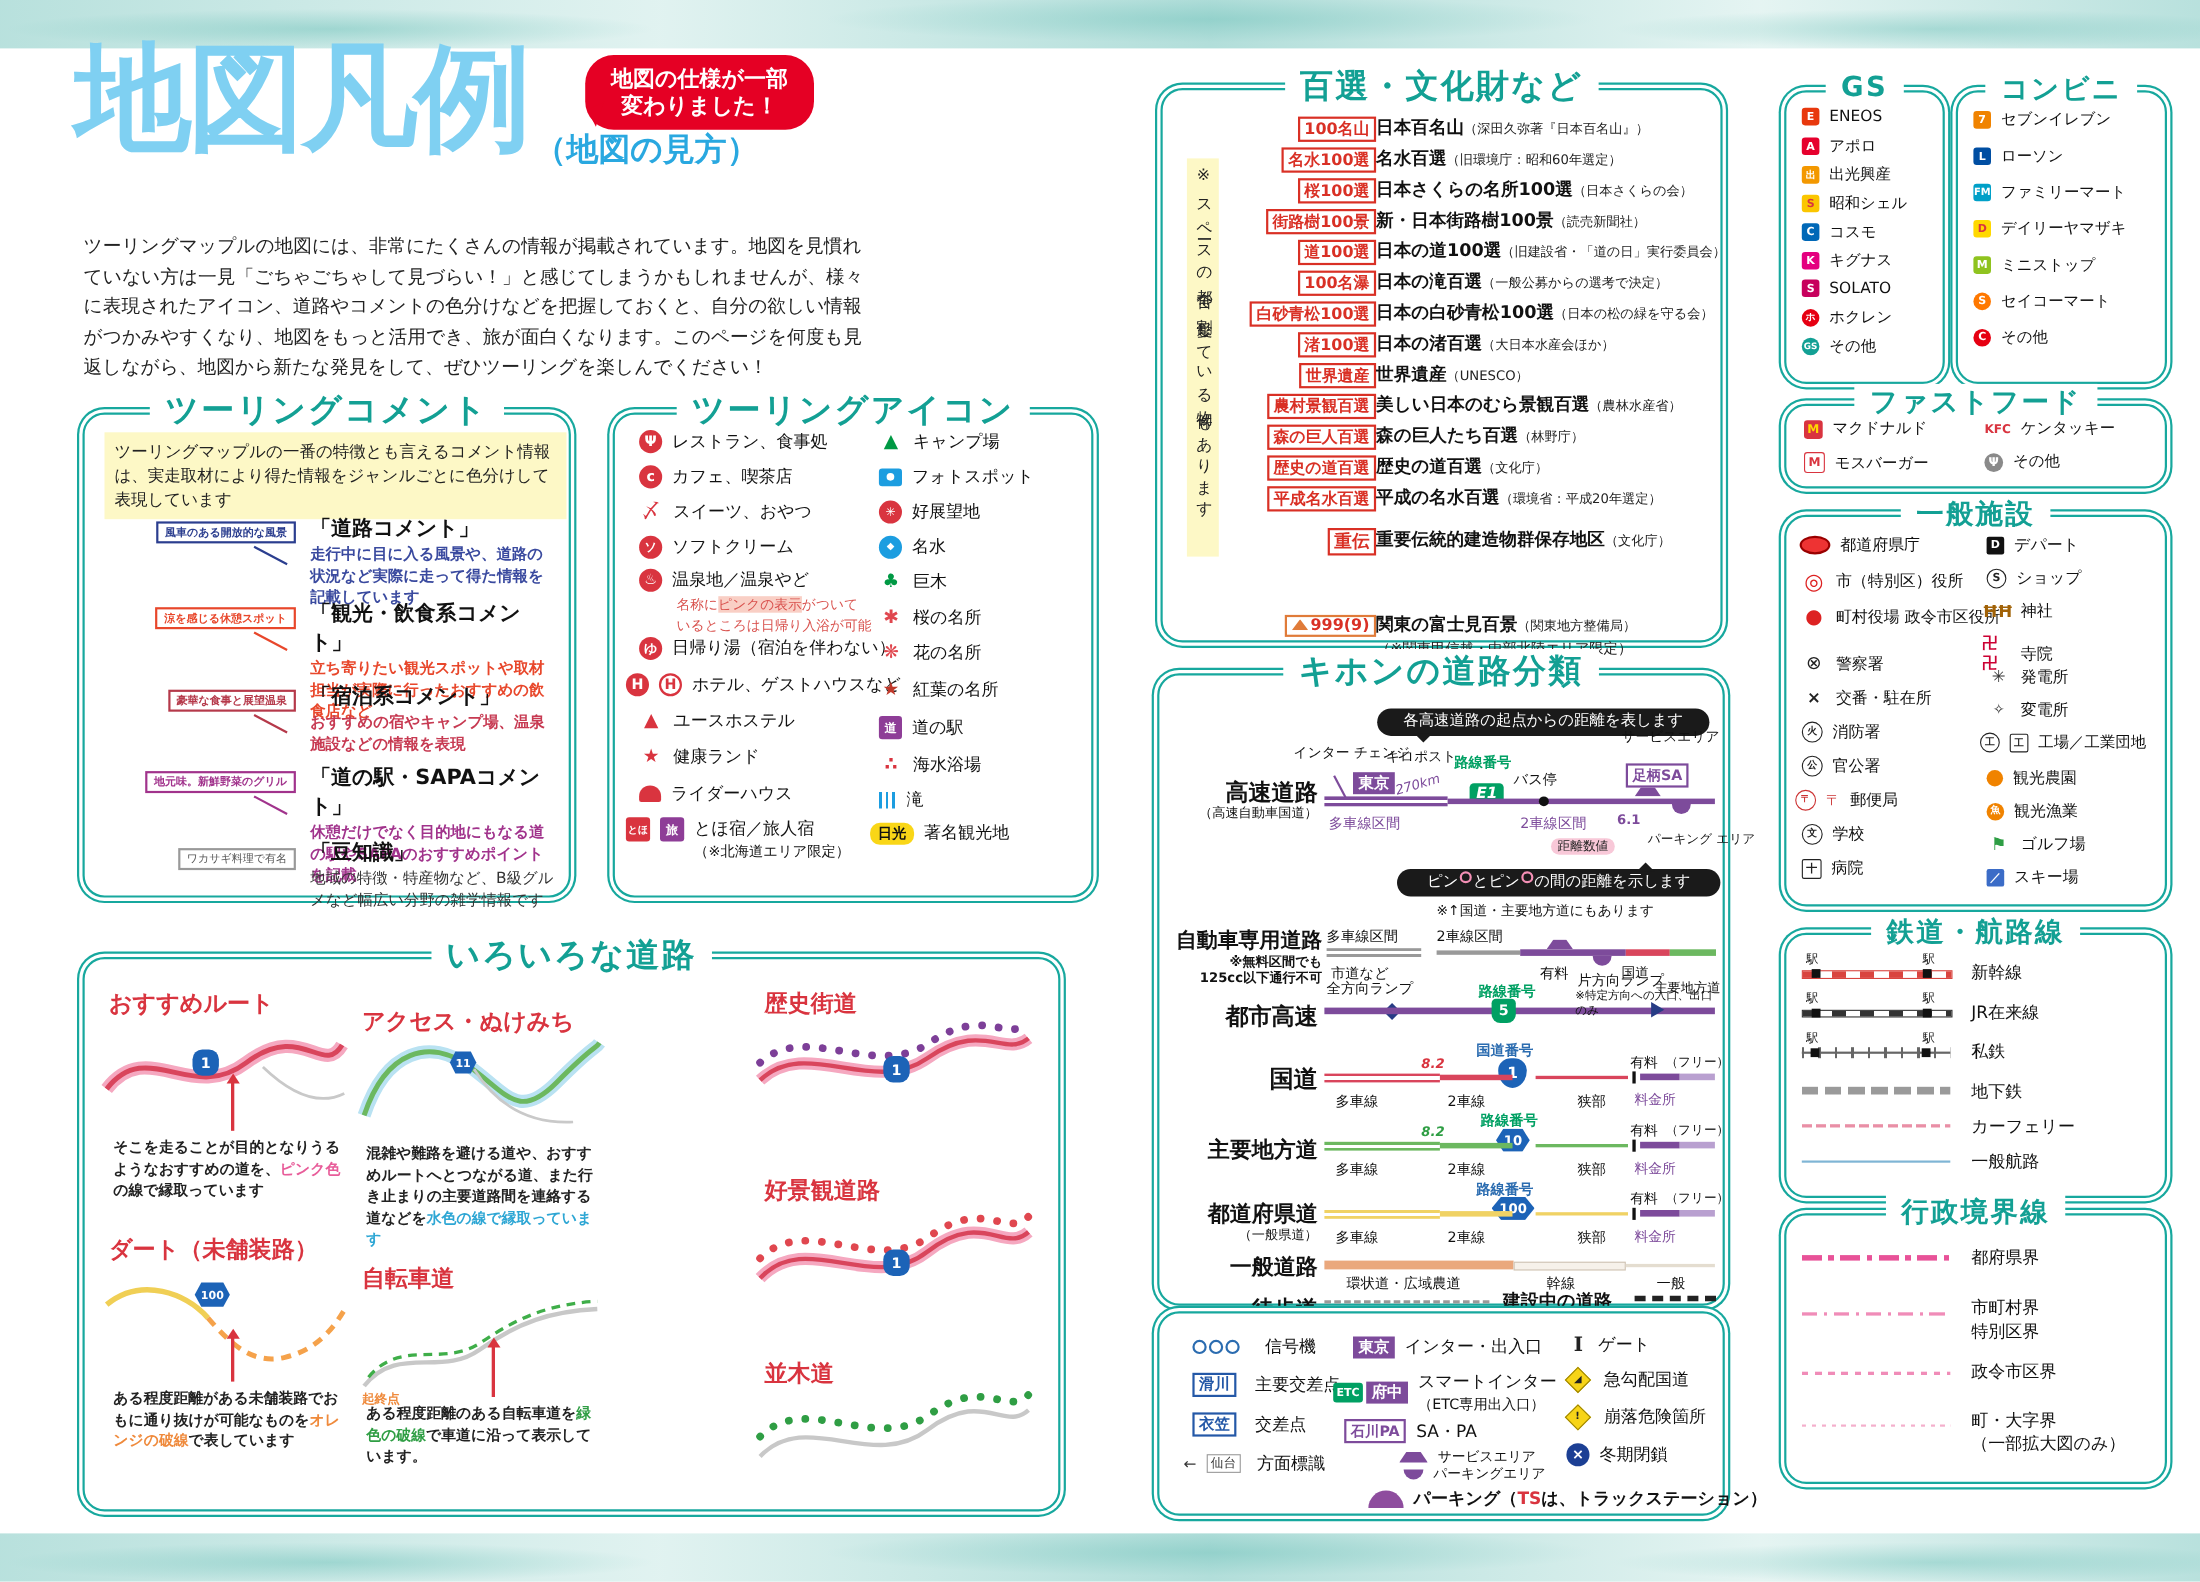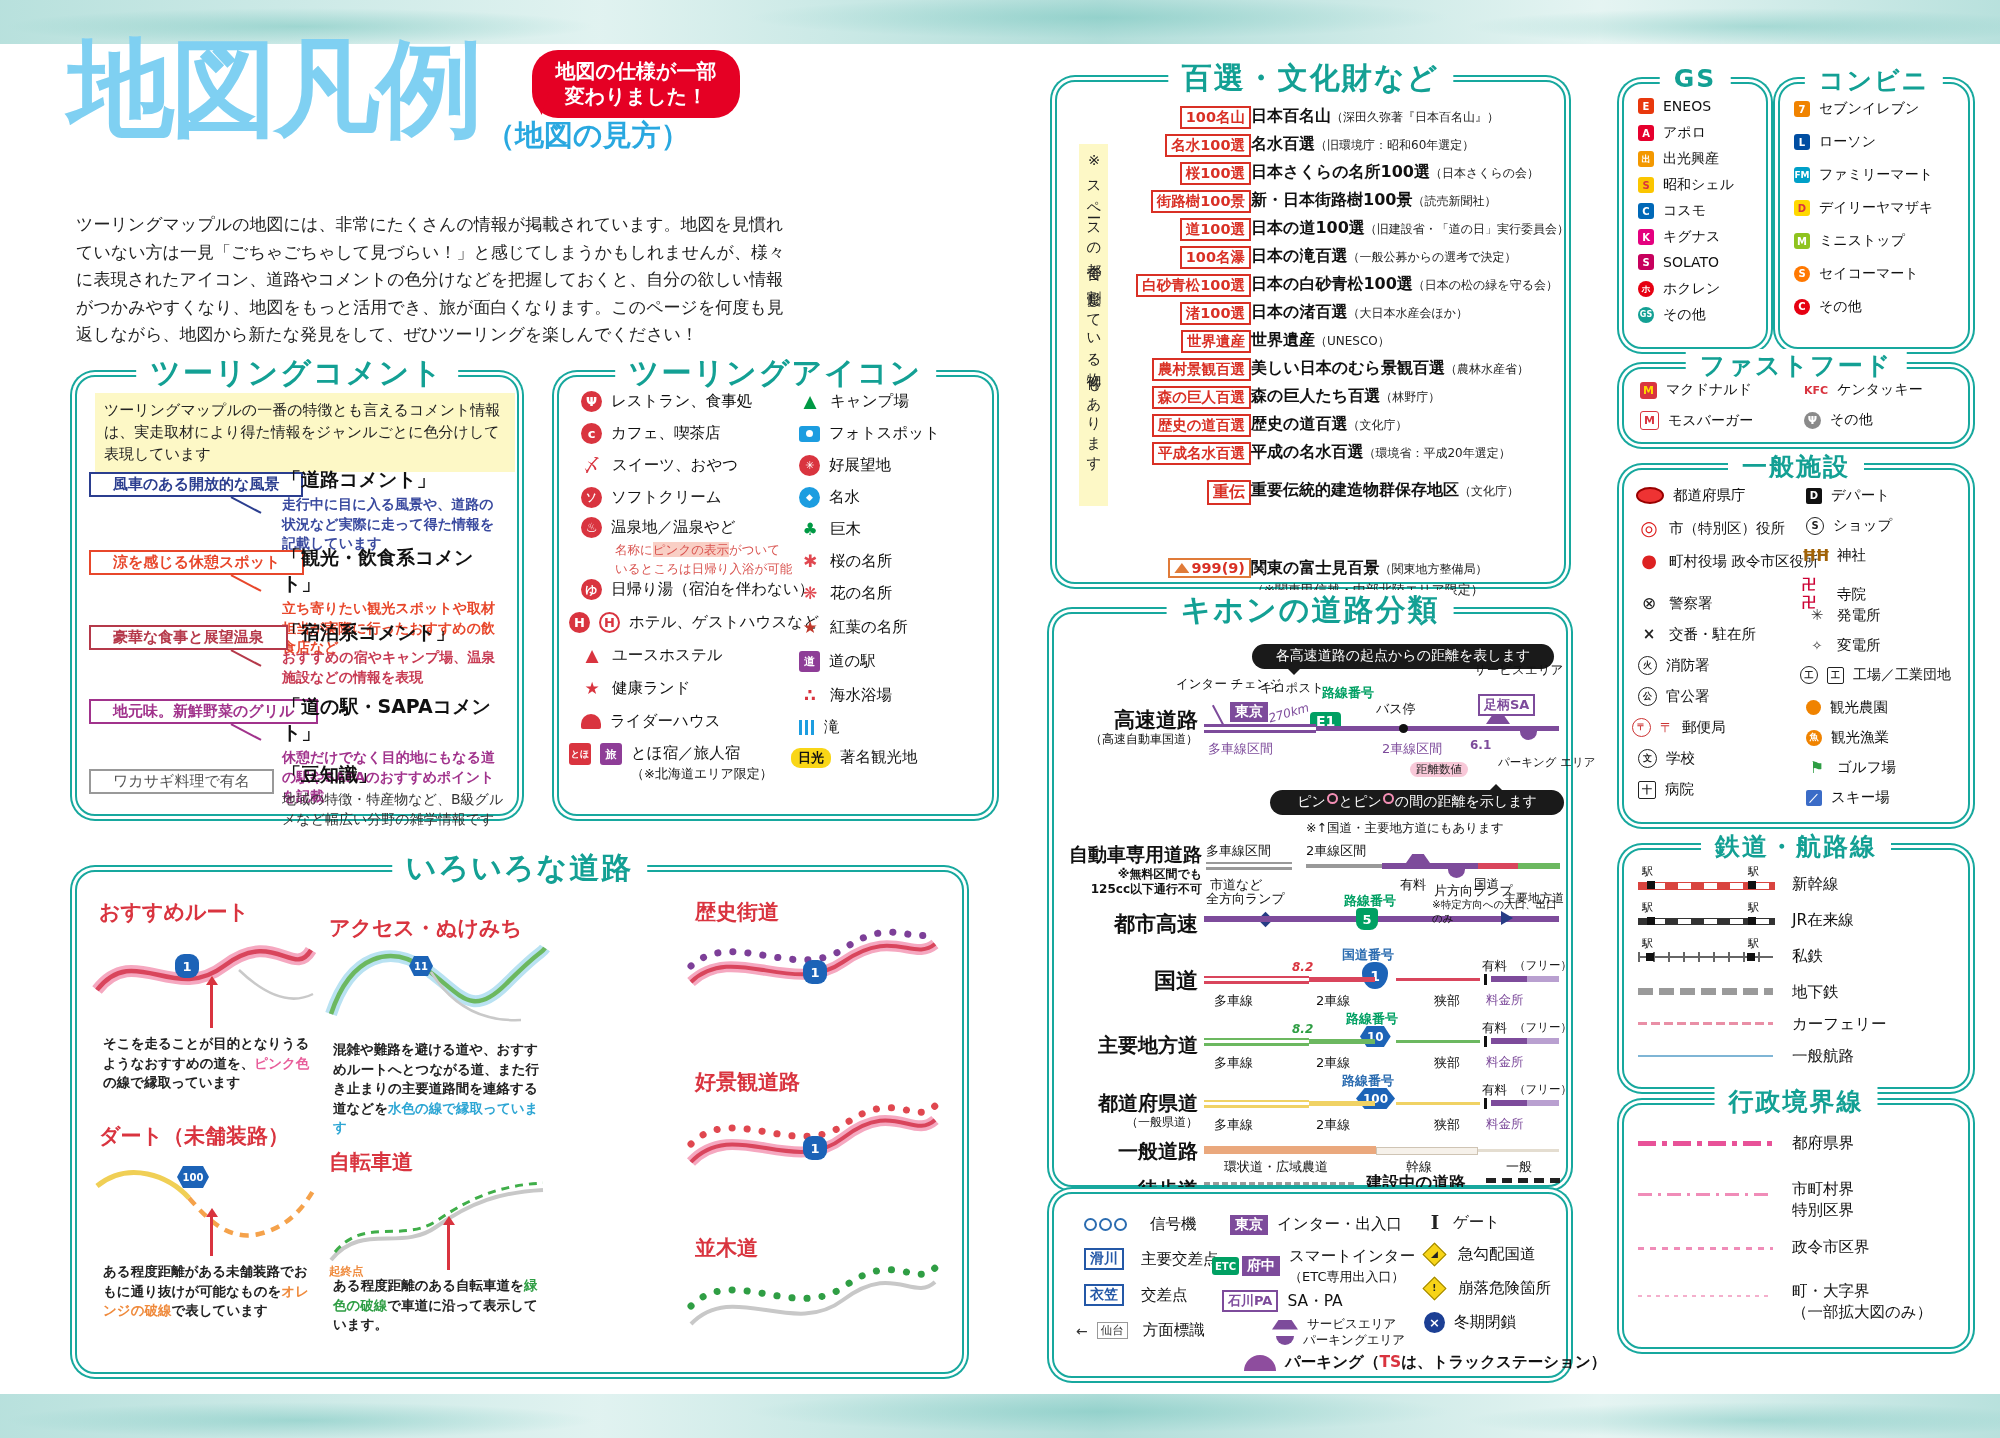--- a/index.html
+++ b/index.html
@@ -18,21 +18,21 @@
   .btitle.sm{font-size:25px;top:-20px;}
   h1.title{position:absolute;left:68px;top:36px;margin:0;font-size:106px;font-weight:900;color:#7fd0f2;letter-spacing:-3px;line-height:1;}
   .bubble{position:absolute;left:532px;top:50px;width:192px;background:#e50024;color:#fff;border-radius:26px;
           padding:9px 8px;text-align:center;font-weight:900;font-size:20px;line-height:1.25;}
   .bubble:after{content:"";position:absolute;left:-10px;bottom:6px;border:12px solid transparent;border-right-color:#e50024;transform:rotate(18deg);}
   .subtitle{position:absolute;left:486px;top:116px;color:#29a8e0;font-weight:900;font-size:29px;}
   .intro{position:absolute;left:76px;top:194px;width:718px;font-size:17px;line-height:1.62;color:#222;}
   .ynote{background:#fdf8c6;padding:7px 9px;font-size:15px;line-height:1.45;}
   .pre{white-space:pre-line;}
   
-  .ttag{display:inline-block;border:2px solid currentColor;padding:1px 22px;font-weight:bold;font-size:15px;background:#fff;white-space:nowrap;}
+  .ttag{display:inline-block;border:2px solid currentColor;padding:1px 6px;font-weight:bold;font-size:10px;background:#fff;white-space:nowrap;}
   .tname{font-size:19px;font-weight:900;color:#111;}
   .tdesc{font-size:14px;line-height:1.4;font-weight:bold;margin-top:2px;}
   .slant{position:absolute;width:34px;height:2px;transform:rotate(28deg);}
   
   .irow{position:absolute;display:flex;align-items:center;gap:9px;}
   .lbl{font-size:15.5px;color:#111;white-space:nowrap;}
   .ci{width:21px;height:21px;border-radius:50%;display:inline-flex;align-items:center;justify-content:center;
       color:#fff;font-size:13px;font-weight:bold;flex:none;line-height:1;}
   .sq{border-radius:4px;}
   .glyph{font-size:17px;line-height:1;flex:none;width:22px;text-align:center;}
@@ -378,21 +378,21 @@
     <div class="bub taildown" style="left:198px;top:30px;width:302px;">各高速道路の起点からの距離を表します</div>
     <div class="rlabel" style="left:6px;top:92px;width:138px;font-size:21px;">高速道路</div>
     <div class="rlabel" style="left:6px;top:117px;width:138px;font-size:12px;font-weight:normal;">（高速自動車国道）</div>
     <div class="klbl pre" style="left:122px;top:62px;text-align:center;font-size:12.5px;">インター
 チェンジ</div>
     <div class="abs" style="left:163px;top:90px;width:2px;height:22px;background:#7d4b9b;transform:rotate(-28deg);"></div>
     <span class="badge abs" style="left:176px;top:88px;">東京</span>
     <div class="klbl" style="left:206px;top:66px;font-size:12.5px;">キロポスト</div>
     <div class="plbl" style="left:214px;top:92px;font-size:12px;font-style:italic;transform:rotate(-16deg);">270km</div>
     <div class="plbl" style="left:268px;top:70px;color:#00a063;font-weight:bold;">路線番号</div>
-    <span class="gbadge abs" style="left:256px;top:98px;">E1</span>
+    <span class="gbadge abs" style="left:282px;top:98px;font-style:italic;">E1</span>
     <div class="abs" style="left:150px;top:110px;width:112px;height:9px;background:linear-gradient(180deg,#7d4b9b 0 3px,#fff 3px 6px,#7d4b9b 6px 9px);"></div>
     <div class="abs" style="left:262px;top:112px;width:243px;height:5px;background:#7d4b9b;"></div>
     <div class="bump" style="left:432px;top:101px;"></div>
     <div class="pabump" style="left:466px;top:117px;"></div>
     <div class="dot" style="left:345px;top:110px;"></div>
     <div class="klbl" style="left:322px;top:86px;font-size:13px;">バス停</div>
     <div class="plbl" style="left:154px;top:126px;">多車線区間</div>
     <div class="plbl" style="left:328px;top:126px;">2車線区間</div>
     <div class="plbl" style="left:416px;top:124px;font-size:12px;font-weight:bold;">6.1</div>
     <div class="abs" style="left:356px;top:148px;background:#f8c8d8;border-radius:8px;padding:0 6px;font-size:11.5px;">距離数値</div>

